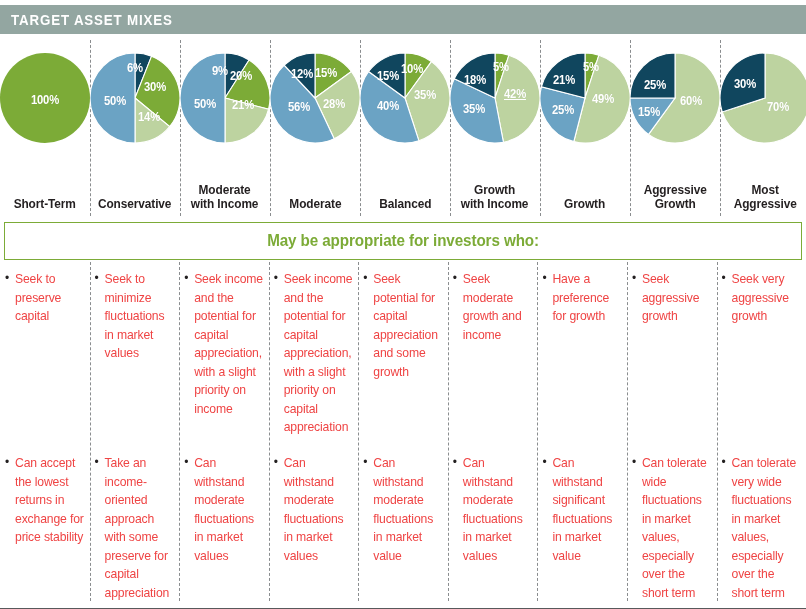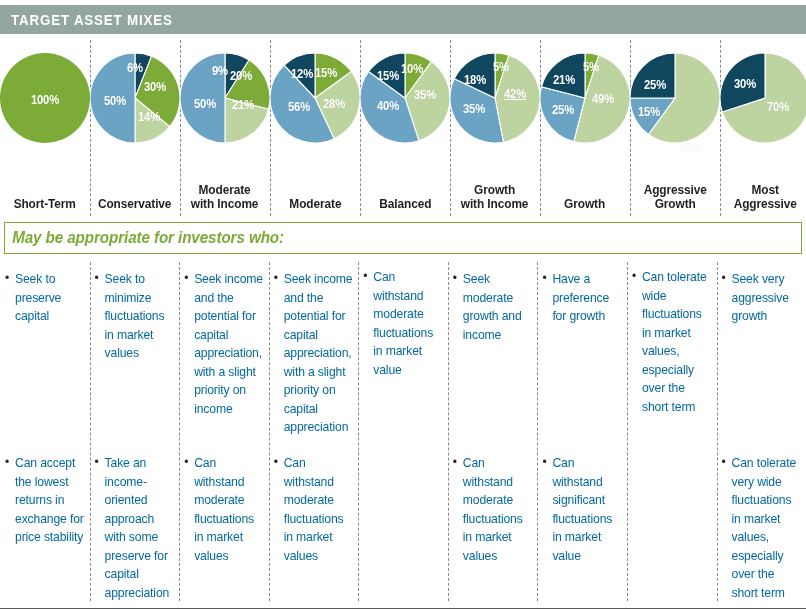--- a/index.html
+++ b/index.html
@@ -66,25 +66,24 @@
     font-weight: bold;
     text-align: center;
     line-height: 1.18;
     letter-spacing: -0.1px;
     transform: scaleX(0.95);
     color: #231f20;
   }
 
   
   .banner {
-    position: absolute; left: 4px; top: 222px; width: 798px; height: 32px;
+    position: absolute; left: 4px; top: 222px; width: 798px; height: 38px;
     border: 1.5px solid #7cab37;
-    display: flex; align-items: center; 
+    display: flex; align-items: center; justify-content: center;
     background: #ffffff;
-    font-style: italic;
   }
   .banner-text {
     color: #7cab37;
     font-size: 16px;
     font-weight: bold;
     letter-spacing: -0.1px;
     transform: scaleX(0.95);
   }
 
   
@@ -102,21 +101,21 @@
     position: absolute; left: 0; top: 0; bottom: 8px;
     border-left: 1px dashed #8a8d8f;
   }
   .blk-top { height: 186px; padding-top: 8px; }
   .blk-bot { padding-top: 6px; }
   .bullet {
     position: relative;
     padding-left: 10px;
     font-size: 12.2px;
     line-height: 1.52;
-    color: #0369a1;
+    color: #ef4444;
     letter-spacing: -0.15px;
   }
   .bullet::before {
     content: "\2022";
     position: absolute; left: 0; top: -1px;
     font-size: 12px;
     color: #231f20;
   }
   .baseline {
     position: absolute; left: 0; bottom: 0; width: 806px;
@@ -232,21 +231,21 @@
         </div>
         <div class="col-name">Growth</div>
       </div>
       <div class="pie-col">
         <div class="pie-wrap">
           <svg class="pie-svg" viewBox="0 0 90 90">
             <path d="M 45 45 L 45.00 0.00 A 45 45 0 1 1 18.55 81.41 Z" fill="#bdd3a0" stroke="#ffffff" stroke-width="1.1"></path>
             <path d="M 45 45 L 18.55 81.41 A 45 45 0 0 1 0.00 45.00 Z" fill="#6ba3c4" stroke="#ffffff" stroke-width="1.1"></path>
             <path d="M 45 45 L 0.00 45.00 A 45 45 0 0 1 45.00 0.00 Z" fill="#10465e" stroke="#ffffff" stroke-width="1.1"></path>
           </svg>
-          <span class="pie-label-txt" style="left: 68%; top: 53%; margin-top: 47px;">60%</span>
+          <span class="pie-label-txt" style="left: 68%; top: 53%;">60%</span>
           <span class="pie-label-txt" style="left: 21%; top: 65%;">15%</span>
           <span class="pie-label-txt" style="left: 28%; top: 35%;">25%</span>
         </div>
         <div class="col-name">Aggressive<br>Growth</div>
       </div>
       <div class="pie-col">
         <div class="pie-wrap">
           <svg class="pie-svg" viewBox="0 0 90 90">
             <path d="M 45 45 L 45.00 0.00 A 45 45 0 1 1 2.20 58.91 Z" fill="#bdd3a0" stroke="#ffffff" stroke-width="1.1"></path>
             <path d="M 45 45 L 2.20 58.91 A 45 45 0 0 1 45.00 0.00 Z" fill="#10465e" stroke="#ffffff" stroke-width="1.1"></path>
@@ -289,20 +288,23 @@
       </div>
       <div class="bcol">
         <div class="blk-top">
           <div class="bullet">Seek income and the potential for capital appreciation, with a slight priority on capital appreciation</div>
         </div>
         <div class="blk-bot">
           <div class="bullet">Can withstand moderate fluctuations in market values</div>
         </div>
       </div>
       <div class="bcol">
+        <div class="blk-top">
+          <div class="bullet">Seek potential for capital appreciation and some growth</div>
+        </div>
         <div class="blk-bot">
           <div class="bullet">Can withstand moderate fluctuations in market value</div>
         </div>
       </div>
       <div class="bcol">
         <div class="blk-top">
           <div class="bullet">Seek moderate growth and income</div>
         </div>
         <div class="blk-bot">
           <div class="bullet">Can withstand moderate fluctuations in market values</div>
@@ -310,20 +312,23 @@
       </div>
       <div class="bcol">
         <div class="blk-top">
           <div class="bullet">Have a preference for growth</div>
         </div>
         <div class="blk-bot">
           <div class="bullet">Can withstand significant fluctuations in market value</div>
         </div>
       </div>
       <div class="bcol">
+        <div class="blk-top">
+          <div class="bullet">Seek aggressive growth</div>
+        </div>
         <div class="blk-bot">
           <div class="bullet">Can tolerate wide fluctuations in market values, especially over the short term</div>
         </div>
       </div>
       <div class="bcol">
         <div class="blk-top">
           <div class="bullet">Seek very aggressive growth</div>
         </div>
         <div class="blk-bot">
           <div class="bullet">Can tolerate very wide fluctuations in market values, especially over the short term</div>

